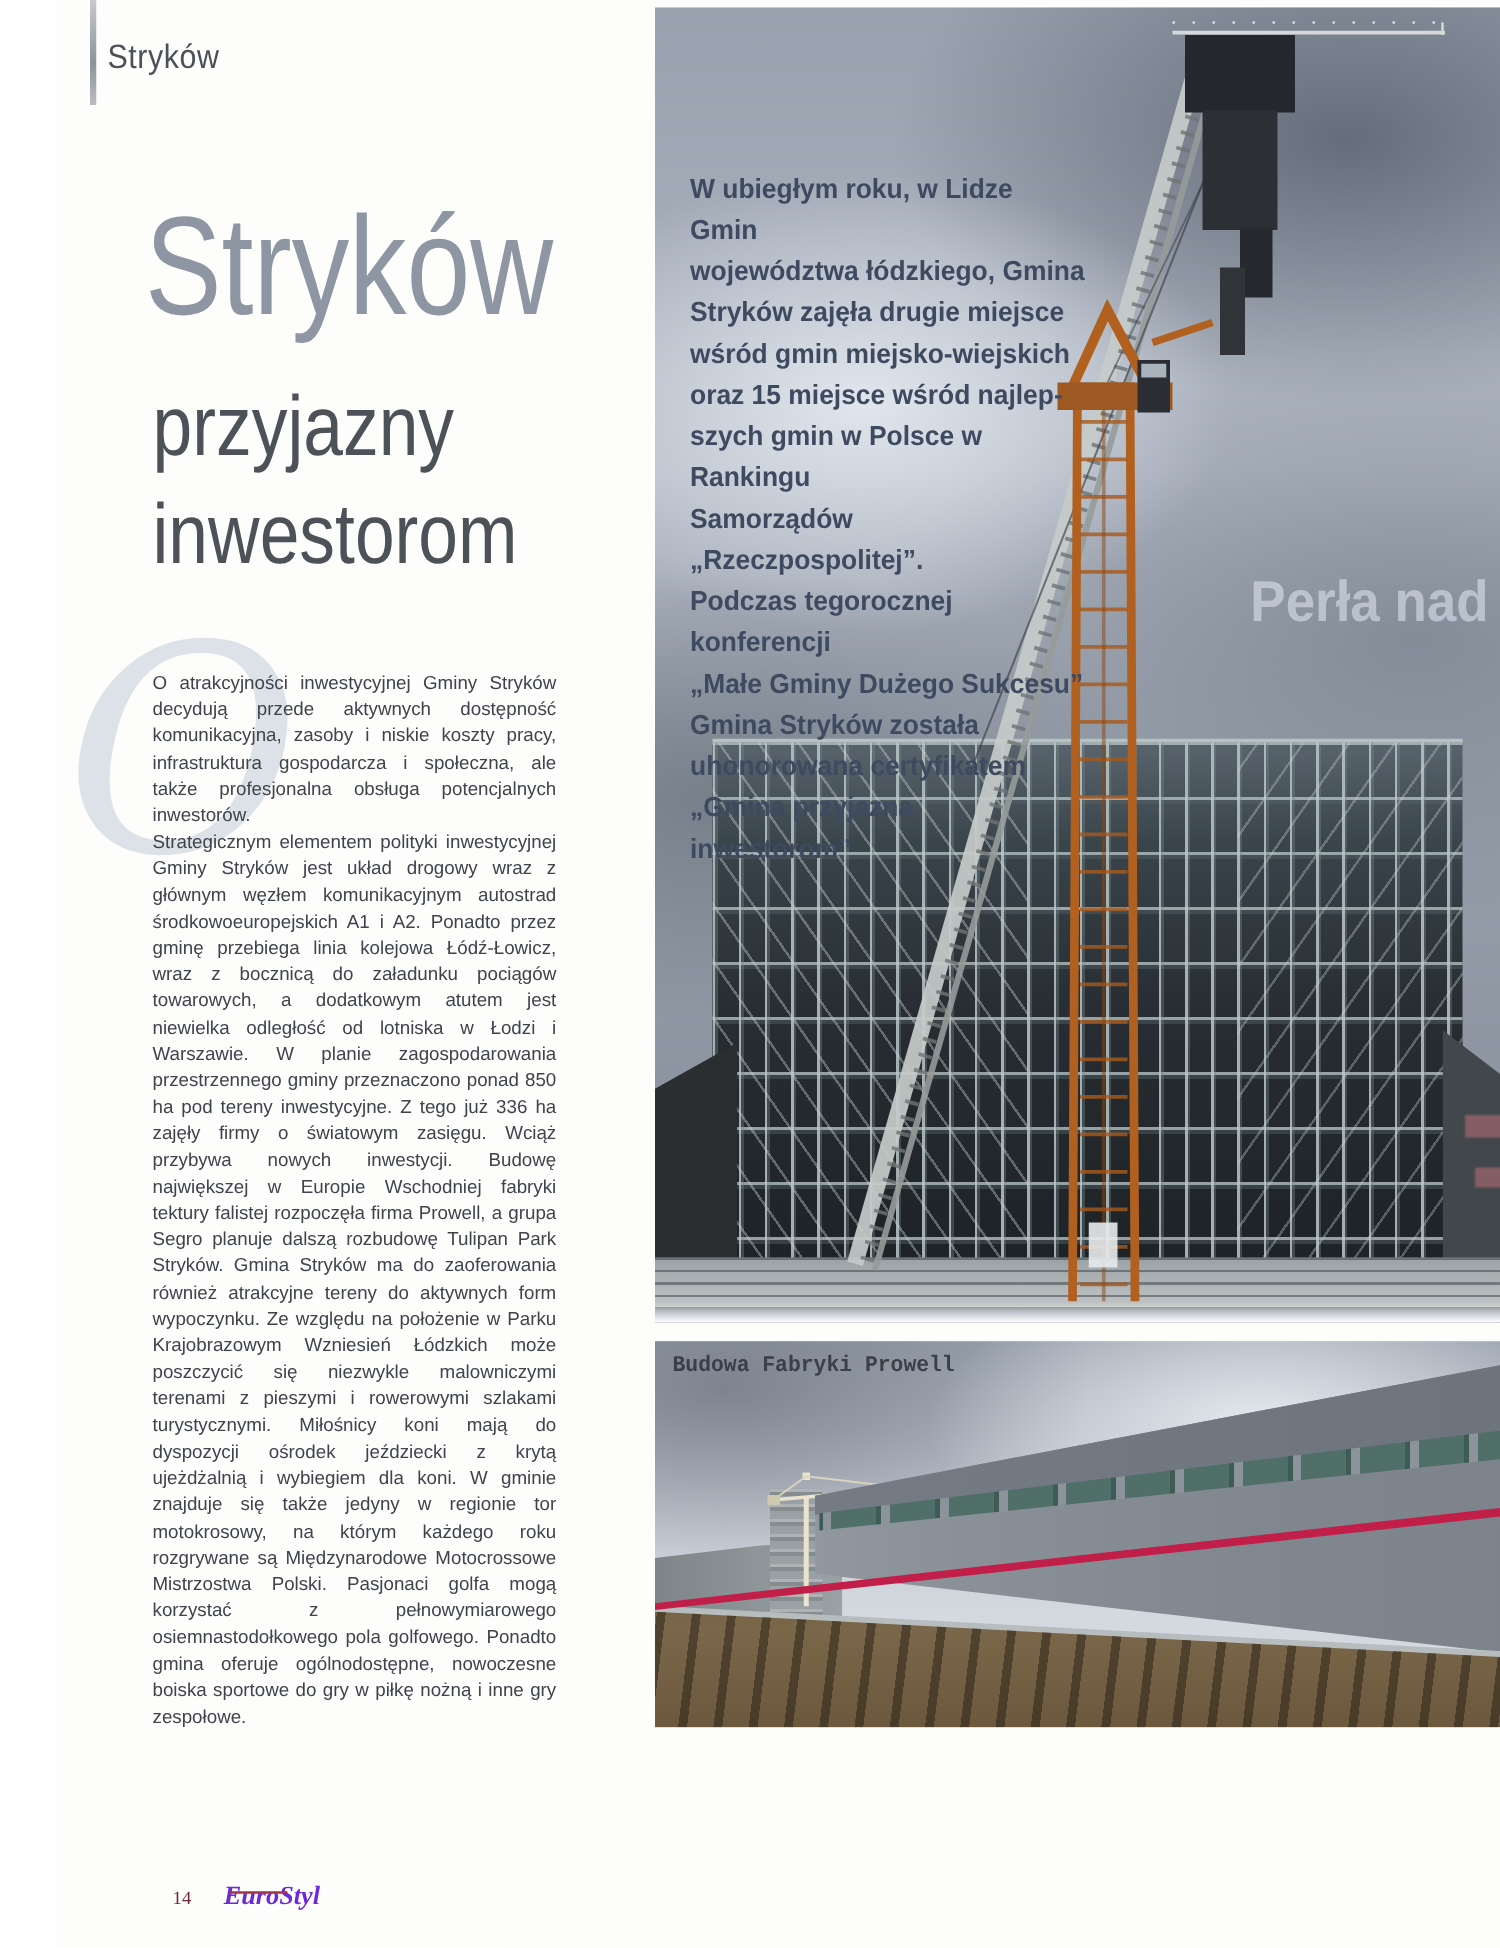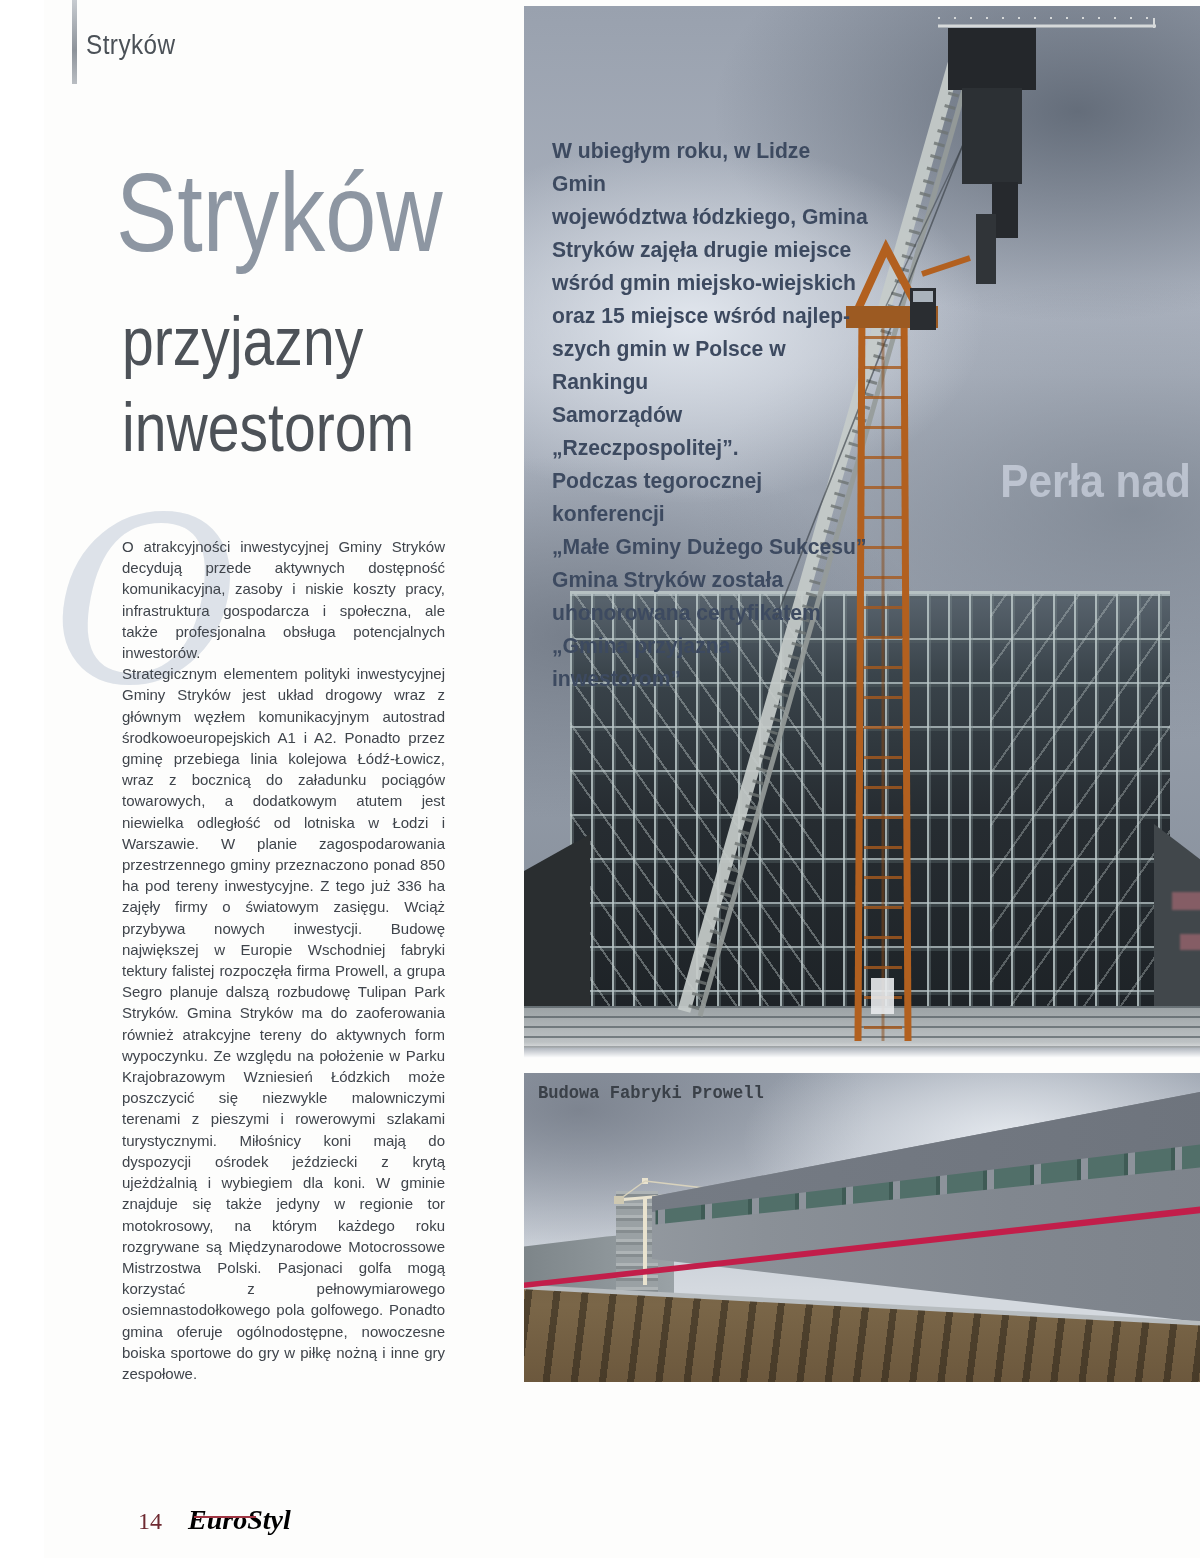--- a/index.html
+++ b/index.html
@@ -103,23 +103,23 @@
   .mini-crane{position:absolute;left:0;top:0;}
   .caption{position:absolute;left:14px;top:10px;font-size:18px;font-weight:bold;
            color:#3a4048;transform:scaleX(.95);transform-origin:left;}
 
   
   .speck{position:absolute;background:#5b6066;border-radius:2px;}
   .bleed-red{position:absolute;background:#d87985;opacity:.45;filter:blur(1px);}
 
   
   .footer{position:absolute;left:94px;top:1504px;font-family:"Liberation Serif",serif;}
-  .page-num{font-size:24px;color:#6e2a31;}
-  .logo{position:relative;display:inline-block;margin-left:22px;font-size:28px;
-        font-style:italic;font-weight:bold;color:#000000;}
+  .page-num{font-size:15px;color:#6e2a31;}
+  .logo{position:relative;display:inline-block;margin-left:22px;font-size:21px;
+        font-style:italic;font-weight:bold;color:#6d28d9;}
   .logo::after{content:'';position:absolute;left:6%;right:34%;top:36%;height:2px;background:#a13644;}
 </style>
 </head>
 <body>
 
 <div class="page">
 
   <div class="kicker-bar"></div>
   <div class="kicker">Stryków</div>
 

